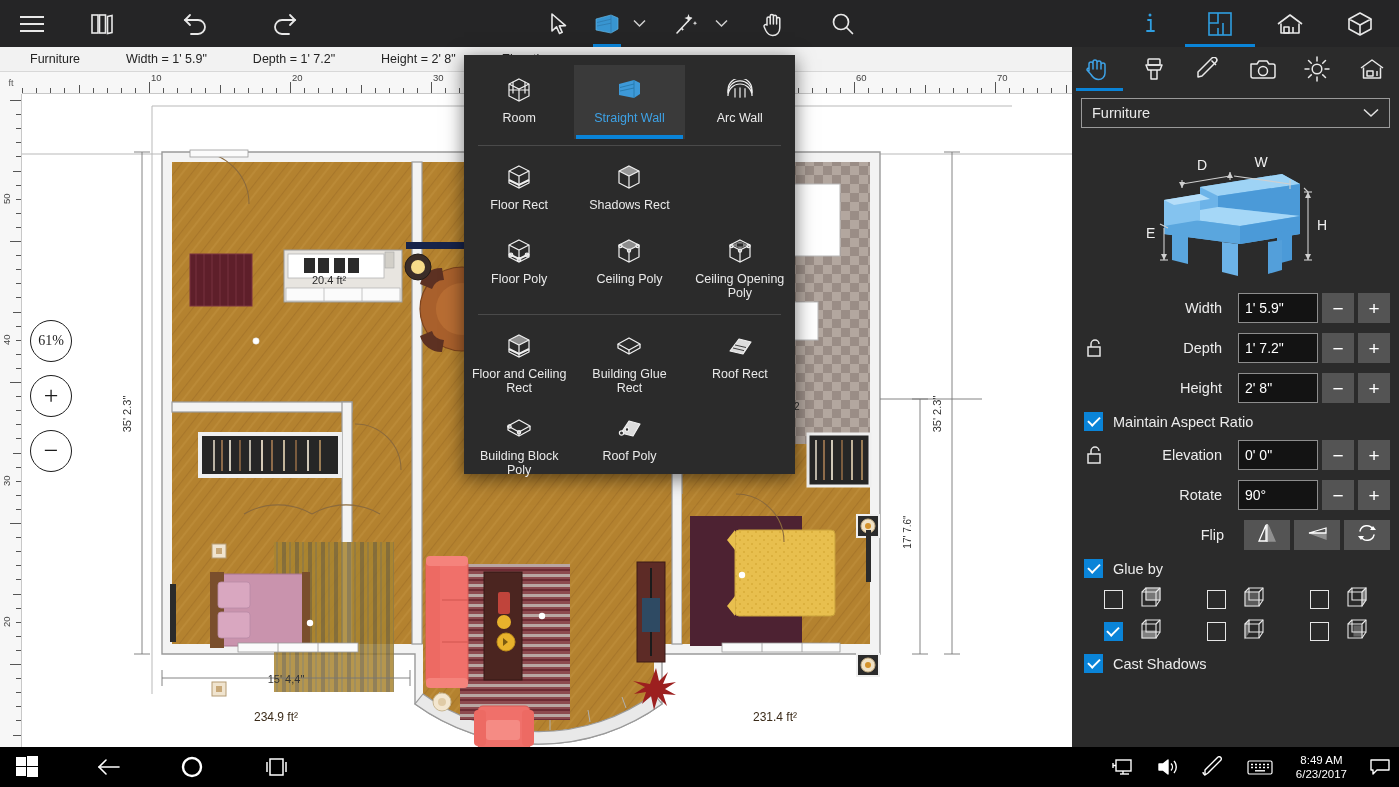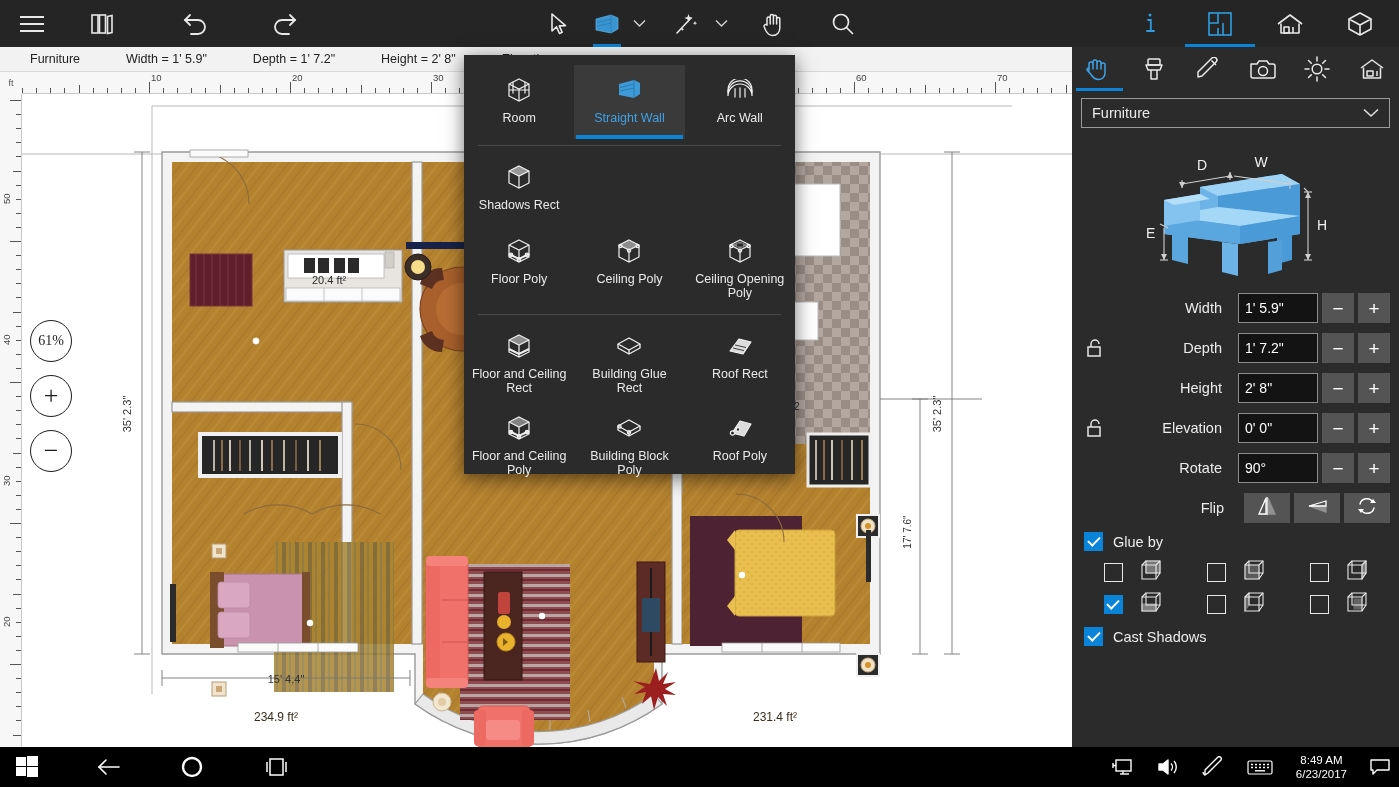--- a/index.html
+++ b/index.html
@@ -767,20 +767,30 @@
     </div>
 
     <div class="menu-sep"></div>
 
     <div class="menu-grid">
       <div class="menu-item">
         <span class="mi-icon">
           <svg width="26" height="26" viewBox="0 0 26 26" fill="none" stroke="currentColor" stroke-width="1.2">
             <path d="M13 2 L23 7 L23 19 L13 24 L3 19 L3 7 Z"></path>
               <path d="M3 7 L13 12 L23 7 M13 12 L13 24"></path>
+            <path d="M3 16 L13 21 L23 16" stroke-width="2"></path>
+          </svg>
+        </span>
+        <span class="mi-label">Floor Rect</span>
+      </div>
+      <div class="menu-item">
+        <span class="mi-icon">
+          <svg width="26" height="26" viewBox="0 0 26 26" fill="none" stroke="currentColor" stroke-width="1.2">
+            <path d="M13 2 L23 7 L23 19 L13 24 L3 19 L3 7 Z"></path>
+              <path d="M3 7 L13 12 L23 7 M13 12 L13 24"></path>
             <path d="M13 2 L23 7 L13 12 L3 7 Z" fill="currentColor" opacity=".55" stroke="none"></path>
           </svg>
         </span>
         <span class="mi-label">Shadows Rect</span>
       </div>
     </div>
 
     <div class="menu-grid">
       <div class="menu-item">
         <span class="mi-icon">
@@ -854,34 +864,20 @@
             <path d="M4 16 L13 4 L25 7 L17 19 Z" fill="currentColor" opacity=".9" stroke="none"></path>
             <path d="M4 16 L13 4 L25 7 L17 19 Z"></path>
             <path d="M9 10 L20 12.5 M7 13 L18 15.6" stroke="#2b2b2b" stroke-width=".9"></path>
           </svg>
         </span>
         <span class="mi-label">Roof Rect</span>
       </div>
     </div>
 
     <div class="menu-grid">
-      <div class="menu-item">
-        <span class="mi-icon">
-          <svg width="26" height="26" viewBox="0 0 26 26" fill="none" stroke="currentColor" stroke-width="1.2">
-            <path d="M13 2 L23 7 L23 19 L13 24 L3 19 L3 7 Z"></path>
-              <path d="M3 7 L13 12 L23 7 M13 12 L13 24"></path>
-            <path d="M13 2 L23 7 L13 12 L3 7 Z" fill="currentColor" opacity=".45" stroke="none"></path>
-            <path d="M3 16 L13 21 L23 16" stroke-width="2"></path>
-            <circle cx="5" cy="17" r="1.7"></circle>
-              <circle cx="13" cy="21.4" r="1.7"></circle>
-              <circle cx="21" cy="17" r="1.7"></circle>
-          </svg>
-        </span>
-        <span class="mi-label">Floor and Ceiling Poly</span>
-      </div>
       <div class="menu-item">
         <span class="mi-icon">
           <svg width="28" height="22" viewBox="0 0 28 22" fill="none" stroke="currentColor" stroke-width="1.3" stroke-linejoin="round">
             <path d="M14 3 L25 9 L14 15 L3 9 Z"></path>
               <path d="M3 9 V13 L14 19 L25 13 V9"></path>
               <path d="M14 15 V19"></path>
             <circle cx="4.5" cy="9.5" r="1.6"></circle>
               <circle cx="14" cy="15.2" r="1.6"></circle>
           </svg>
         </span>
@@ -1035,20 +1031,24 @@
     </div>
 
     <div class="prow">
       <div class="prow-lock"></div>
       <div class="prow-label">Height</div>
       <div class="pinput">2' 8"</div>
       <div class="pbtn">−</div>
       <div class="pbtn">+</div>
     </div>
 
+    <div class="checkrow">
+      <div class="cbox on"></div>
+      <div class="chklabel">Maintain Aspect Ratio</div>
+    </div>
 
     <div class="prow">
       <div class="prow-lock">
         <svg width="19" height="20" viewBox="0 0 19 20" fill="none" stroke="currentColor" stroke-width="1.5">
           <rect x="2" y="9" width="12" height="9"></rect>
             <path d="M5 9 V6 a4 4 0 0 1 8 0"></path>
         </svg>
       </div>
       <div class="prow-label">Elevation</div>
       <div class="pinput">0' 0"</div>

